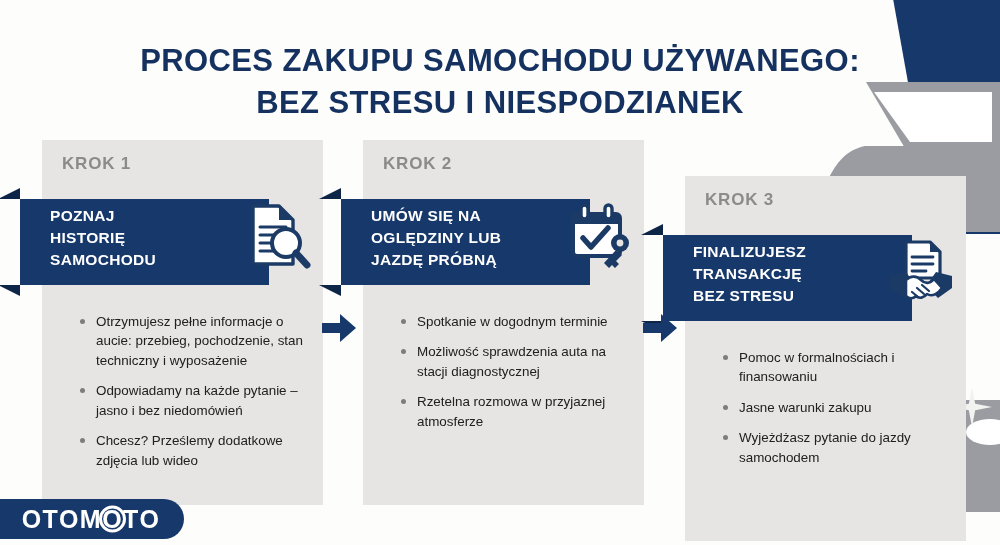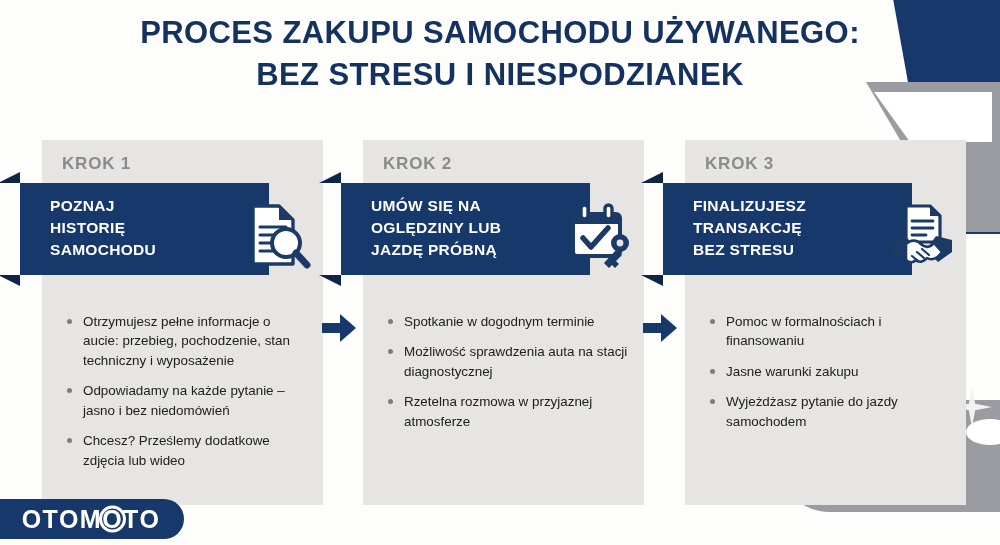--- a/index.html
+++ b/index.html
@@ -49,21 +49,21 @@
     height: 58px;
     background: #f2f2f0;
     clip-path: polygon(50% 0%, 58% 42%, 100% 50%, 58% 58%, 50% 100%, 42% 58%, 0% 50%, 42% 42%);
   }
   .sparkle-a { right: 86px; bottom: 72px; }
   .sparkle-b { right: 8px;  bottom: 118px; width: 40px; height: 40px; }
 
   
   .title-block {
     position: absolute;
-    top: 12px;
+    top: 40px;
     left: 0;
     width: 1000px;
     text-align: center;
     z-index: 3;
   }
   .title-line {
     color: #14315f;
     font-size: 31px;
     font-weight: bold;
     letter-spacing: 0.4px;
@@ -82,41 +82,41 @@
   }
   .card {
     position: absolute;
     top: 0;
     width: 281px;
     height: 365px;
     background: #e6e5e3;
   }
   .card-1 { left: 42px; }
   .card-2 { left: 363px; }
-  .card-3 { left: 685px; }
+  .card-3 { left: 685px; margin-top: 36px; }
 
   .card-step {
     position: absolute;
     top: 14px;
     left: 20px;
     color: #8b8b8b;
     font-size: 17px;
     font-weight: bold;
     letter-spacing: 0.8px;
   }
 
   
   .banner {
     position: absolute;
-    top: 43px;
+    top: 59px;
     left: -22px;
     width: 249px;
     min-height: 80px;
     background: #17386b;
-    padding: 12px 16px 14px 30px;
+    padding: 6px 16px 14px 30px;
     box-sizing: border-box;
     z-index: 4;
   }
   .banner-title {
     color: #ffffff;
     font-size: 15.5px;
     font-weight: bold;
     line-height: 1.42;
     letter-spacing: 0.3px;
     text-transform: uppercase;
@@ -138,21 +138,21 @@
     top: 62px;
     right: 12px;
     width: 66px;
     height: 70px;
     z-index: 5;
   }
 
   .bullets {
     position: absolute;
     top: 172px;
-    left: 24px;
+    left: 37px;
     right: 14px;
     margin: 0;
     padding: 0;
     list-style: none;
   }
   .bullet {
     position: relative;
     padding-left: 17px;
     margin-bottom: 11px;
     color: #20201f;

